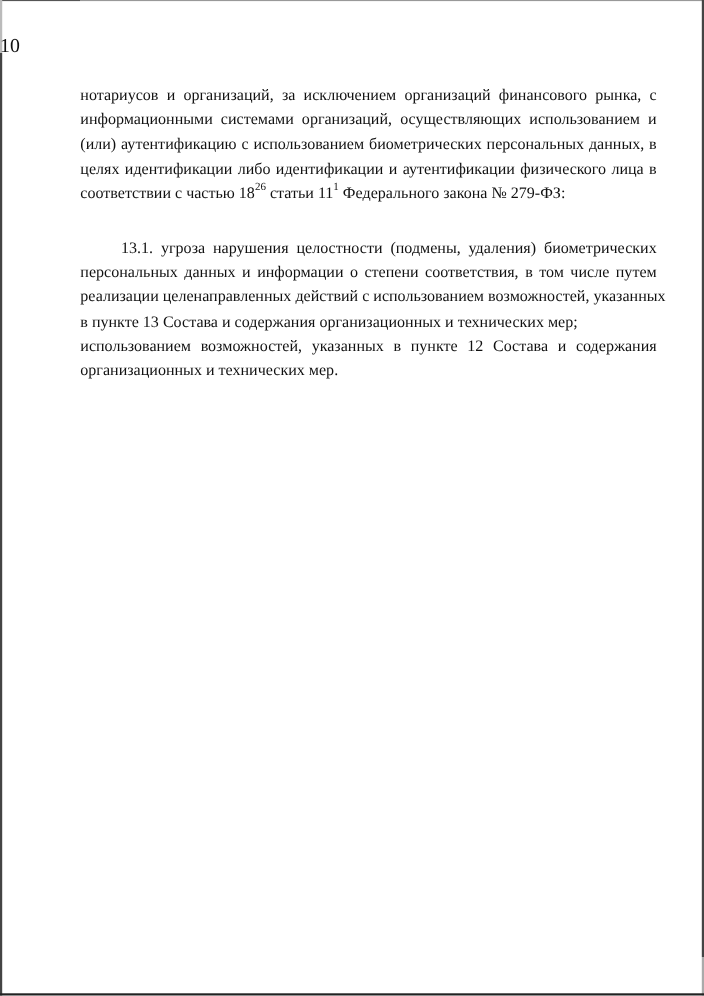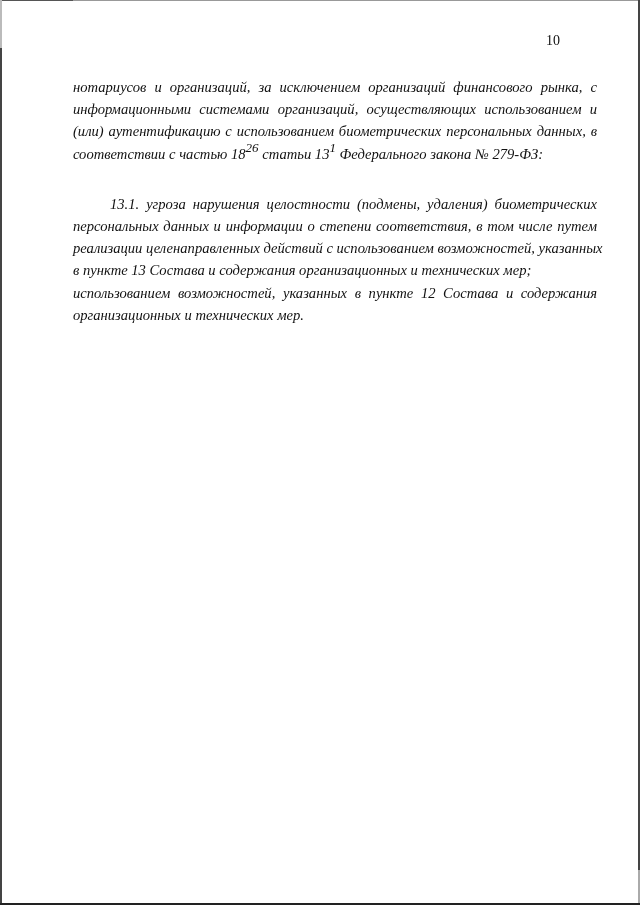--- a/index.html
+++ b/index.html
@@ -29,53 +29,52 @@
     }
     .scan-edge-bottom {
       position: absolute; left: 0; bottom: 0; width: 640px; height: 2px;
       background: #222;
     }
     .page-number {
       position: absolute;
       top: 32px;
       left: 0;
       width: 560px;
-      text-align: right;
-      font-size: 14px;
+      text-align: left;
+      font-size: 18px;
       line-height: 18px;
     }
     .body-text {
       position: absolute;
       left: 73px;
       top: 76px;
       width: 524px;
       font-size: 14.6px;
       line-height: 22.2px;
     }
     .para {
       margin: 0;
       text-align: justify;
       text-align-last: left;
-      font-style: italic;
     }
     .line {
       display: block;
       text-align: justify;
       text-align-last: justify;
       white-space: nowrap;
     }
     .line.last {
       text-align-last: left;
     }
     .indent-line {
       padding-left: 37px;
       margin-top: 28px;
     }
     sup {
-      font-size: 13px;
+      font-size: 10px;
       line-height: 0;
       position: relative;
       top: -1px;
       vertical-align: super;
     }
   </style>
 </head>
 <body>
 
 <div class="scan-edge-top"></div>
@@ -84,21 +83,22 @@
 <div class="scan-edge-bottom"></div>
 
 <div class="page-number">10</div>
 
 <div class="body-text">
 
   <div class="para">
     <span class="line">нотариусов и организаций, за исключением организаций финансового рынка, с</span>
     <span class="line">информационными системами организаций, осуществляющих использованием и</span>
     <span class="line">(или) аутентификацию с использованием биометрических персональных данных, в</span>
-    <span class="line last"><span>соответствии с частью 18</span><sup>26</sup><span> статьи 13</span><sup>1</sup><span> Федерального закона № 279-ФЗ:</span></span>
+    <span class="line">целях идентификации либо идентификации и аутентификации физического лица в</span>
+    <span class="line last"><span>соответствии с частью 18</span><sup>26</sup><span> статьи 11</span><sup>1</sup><span> Федерального закона № 279-ФЗ:</span></span>
   </div>
 
   <div class="para">
     <span class="line indent-line">13.1. угроза нарушения целостности (подмены, удаления) биометрических</span>
     <span class="line">персональных данных и информации о степени соответствия, в том числе путем</span>
     <span class="line">реализации целенаправленных действий с использованием возможностей, указанных</span>
     <span class="line last">в пункте 13 Состава и содержания организационных и технических мер;</span>
   </div>
 
   <div class="para">

